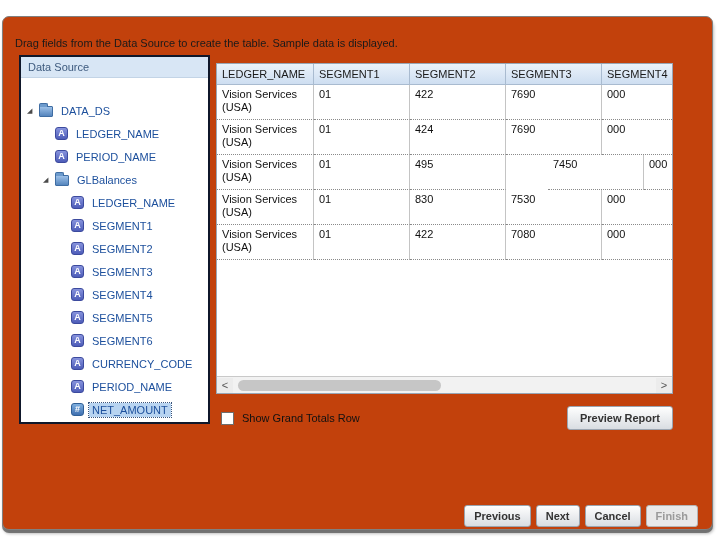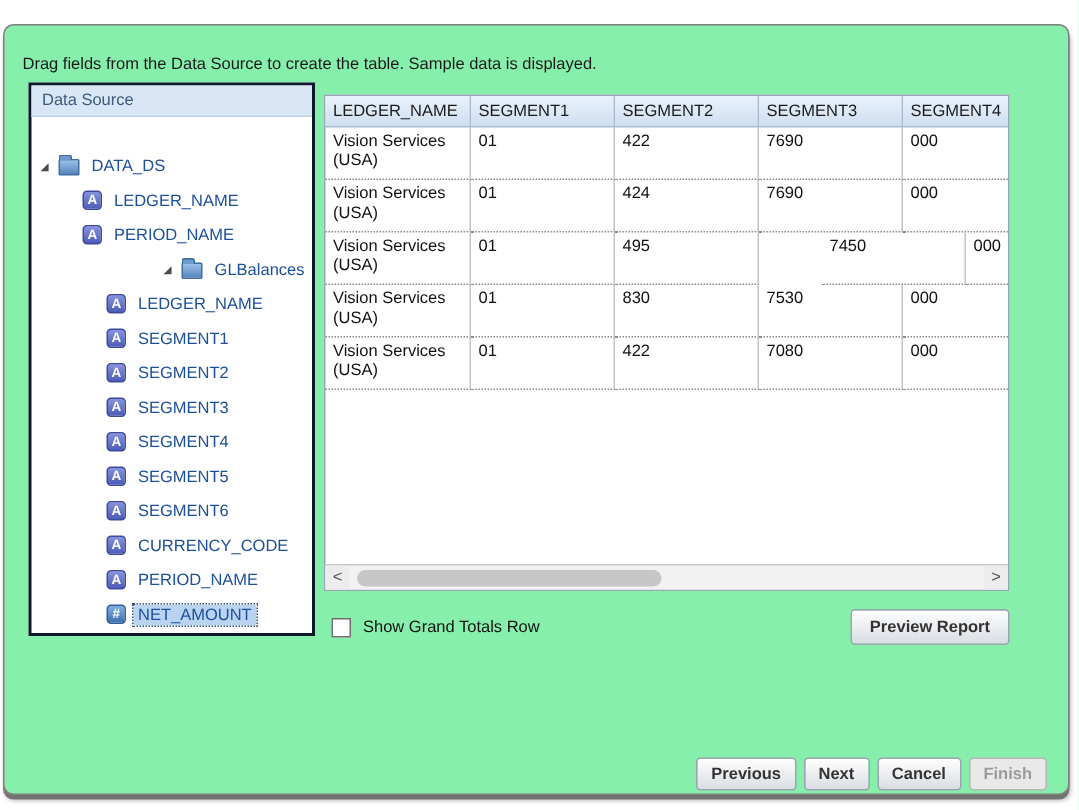--- a/index.html
+++ b/index.html
@@ -1,19 +1,19 @@
 <!DOCTYPE html>
 <html><head>
 <meta charset="utf-8">
 <style>
   * { margin:0; padding:0; box-sizing:border-box; }
   html,body { width:719px; height:540px; background:#ffffff; font-family:"Liberation Sans", sans-serif; }
   .dialog {
     position:absolute; left:2px; top:16px; width:711px; height:514px;
-    background:#86efac; border:1px solid #808080; border-radius:7px;
+    background:#c2410c; border:1px solid #808080; border-radius:7px;
     box-shadow:0 3px 0 rgba(70,70,70,0.65), 1px 4px 3px rgba(0,0,0,0.25);
   }
   .instruction { position:absolute; left:12px; top:20px; font-size:11px; color:#1a1a1a; }
 
   
   .ds-panel { position:absolute; left:16px; top:38px; width:191px; height:369px; border:2px solid #0f172a; background:#fff; }
   .ds-header { background:#d8e6f5; color:#3d5a7e; font-size:11px; padding:4px 7px; border-bottom:1px solid #c3d4e6; }
   .tree { padding:21px 2px; overflow:hidden; }
   .tree-item { display:flex; align-items:center; height:23px; font-size:11px; color:#1c4f9c; cursor:default; }
   .expander { width:12px; flex:none; font-size:7px; color:#4a4a4a; }
@@ -81,21 +81,21 @@
         <div class="tree-item" style="padding-left: 20px;">
           <span class="expander"></span>
           <span class="icon aicon">A</span>
           <span class="tlabel">LEDGER_NAME</span>
         </div>
         <div class="tree-item" style="padding-left: 20px;">
           <span class="expander"></span>
           <span class="icon aicon">A</span>
           <span class="tlabel">PERIOD_NAME</span>
         </div>
-        <div class="tree-item" style="padding-left: 20px; justify-content: flex-end;">
+        <div class="tree-item" style="padding-left: 20px;">
           <span class="expander">◢</span>
           <span class="icon folder"></span>
           <span class="tlabel">GLBalances</span>
         </div>
         <div class="tree-item" style="padding-left: 36px;">
           <span class="expander"></span>
           <span class="icon aicon">A</span>
           <span class="tlabel">LEDGER_NAME</span>
         </div>
         <div class="tree-item" style="padding-left: 36px;">

